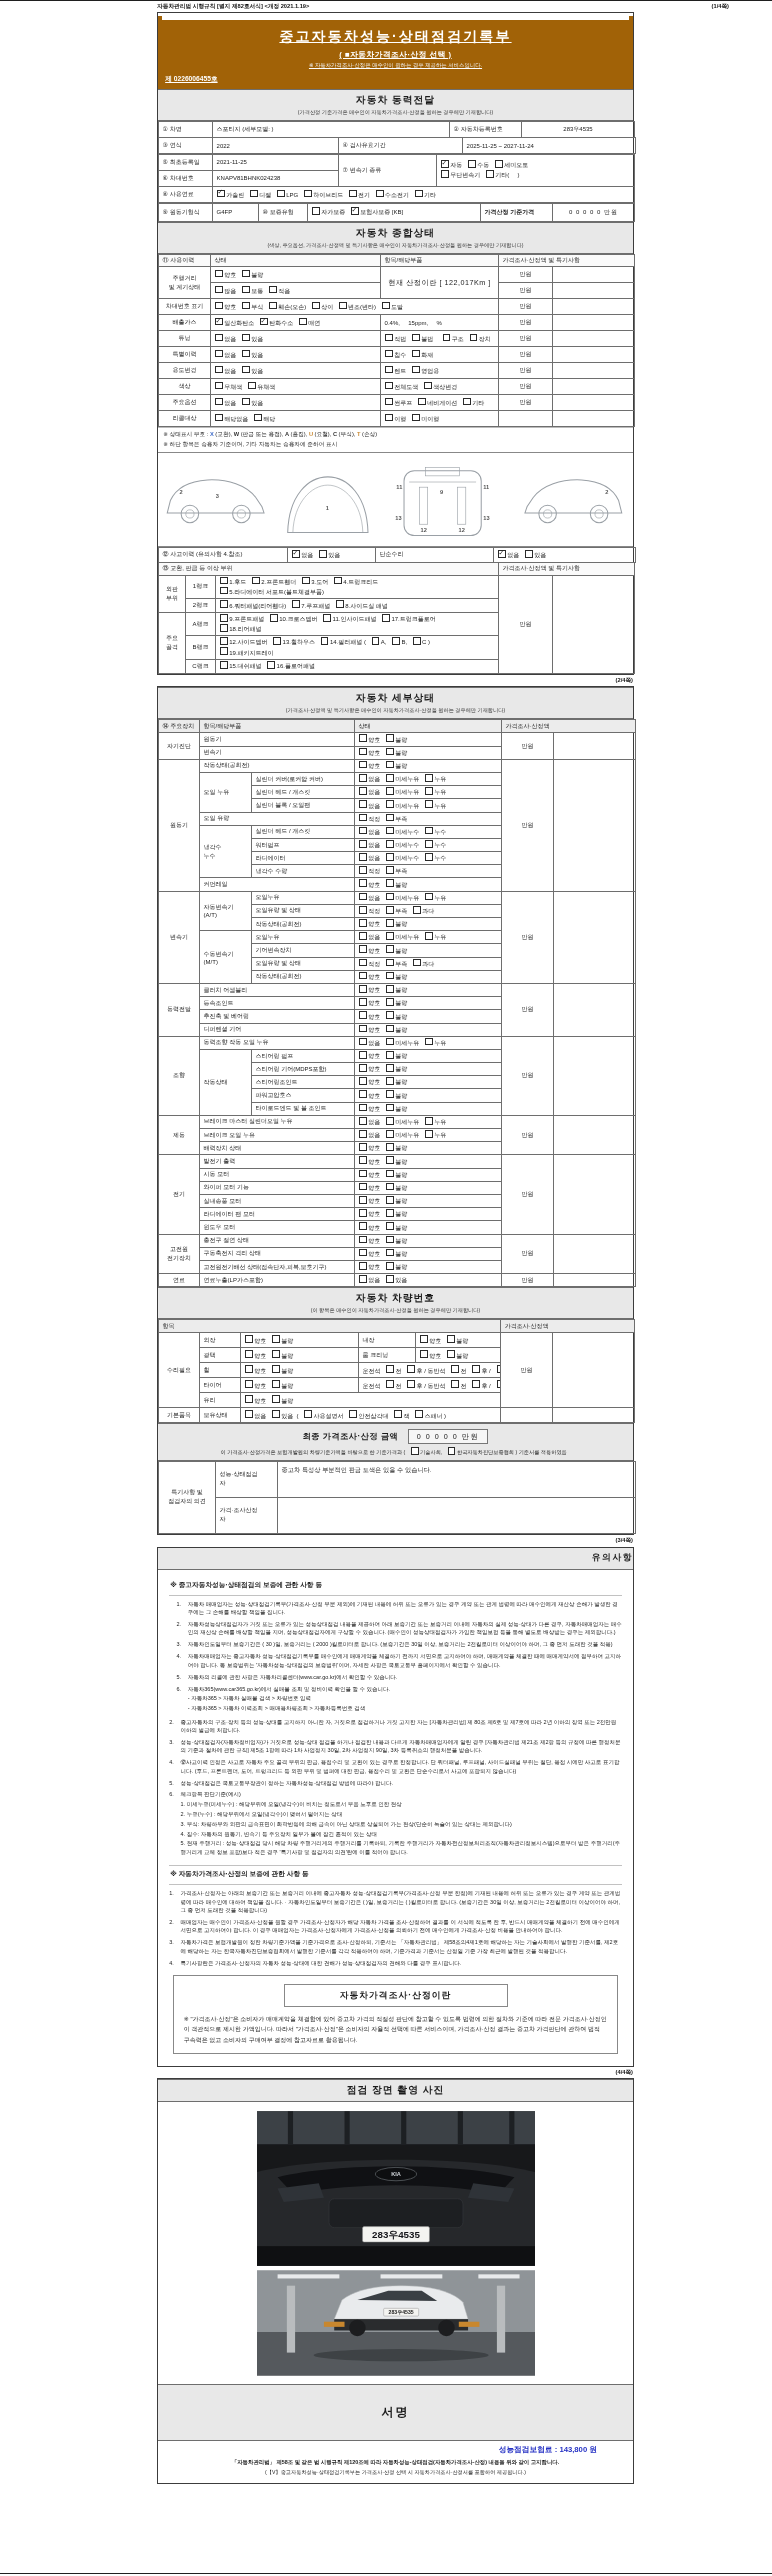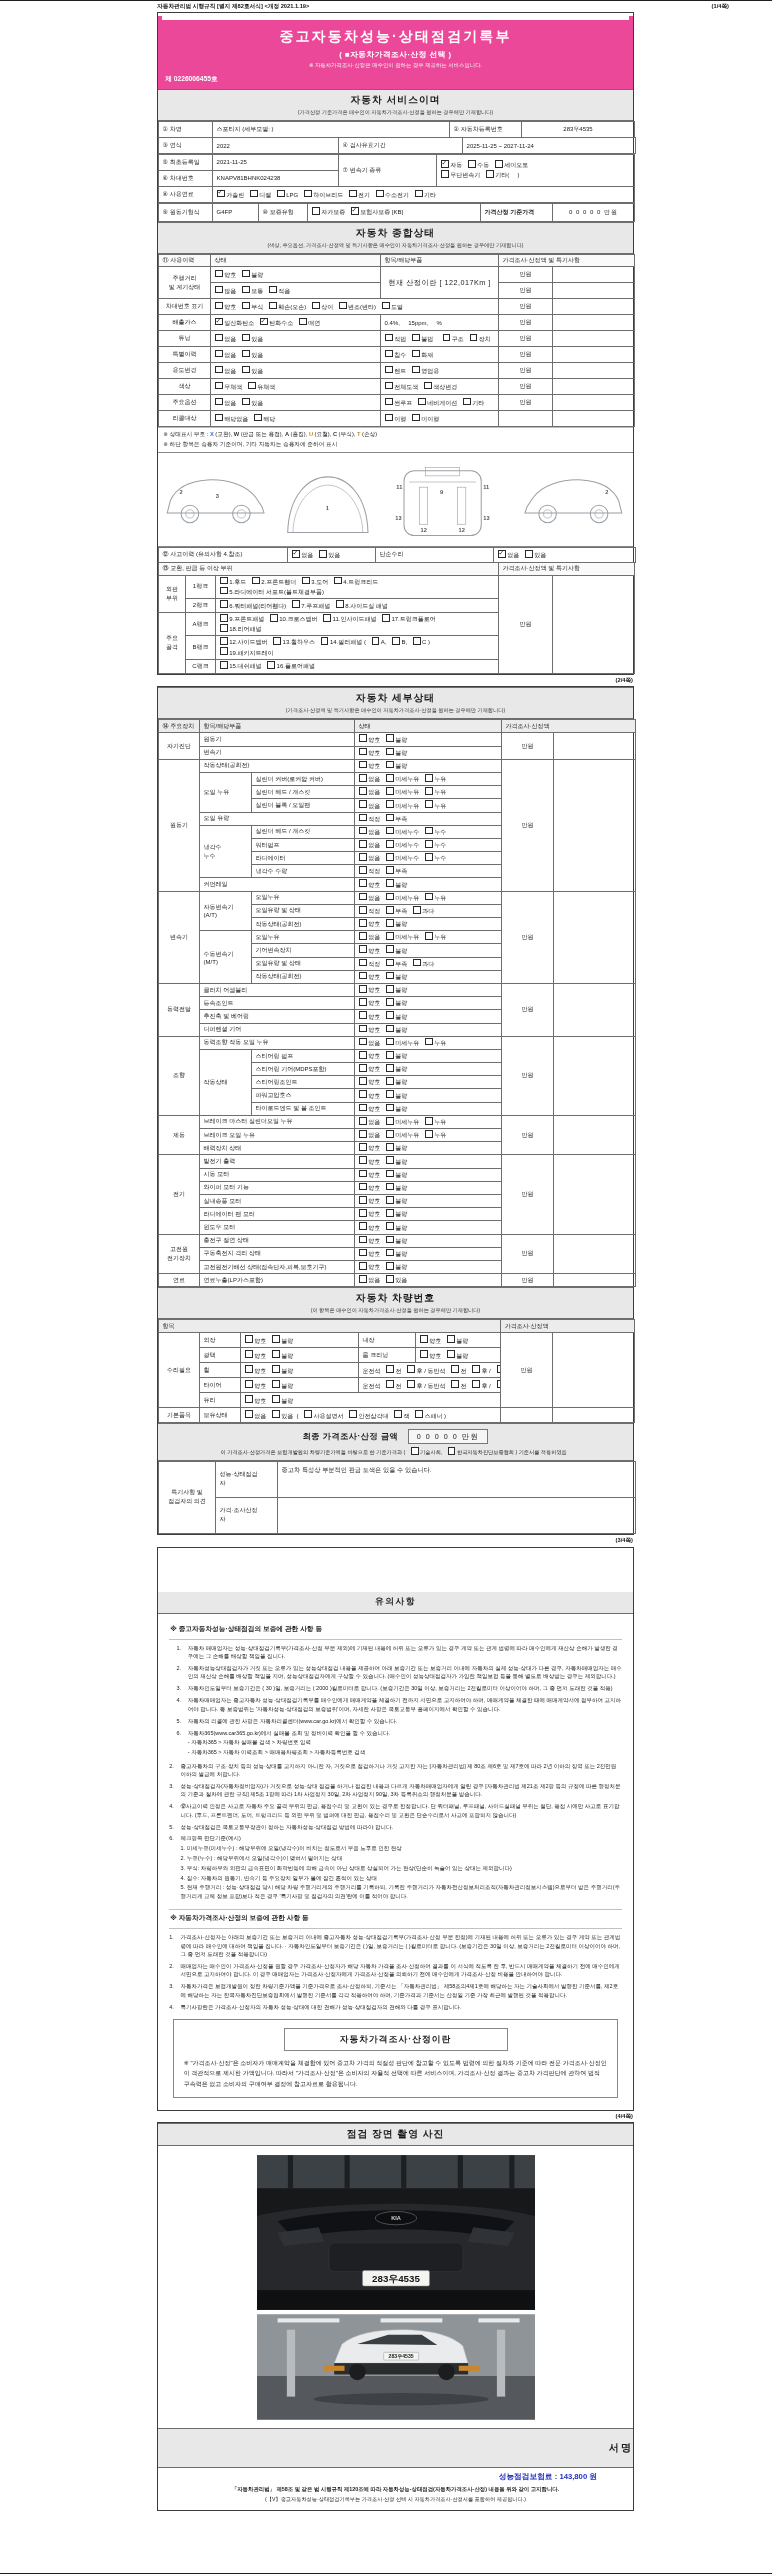--- a/index.html
+++ b/index.html
@@ -6,21 +6,21 @@
   body{width:773px;height:2576px;position:relative;overflow:hidden;
        font-family:"Liberation Sans","DejaVu Sans",sans-serif;color:#1b1b1b;}
   .edge-top{position:absolute;top:0;left:0;width:100%;height:1px;background:#1f1f1f;}
   .edge-bottom{position:absolute;top:2573px;left:0;width:100%;height:1px;background:#1f1f1f;}
   .page-head{position:absolute;top:3.1px;left:157px;right:44px;display:flex;justify-content:space-between;
              font-size:5.7px;font-weight:bold;color:#111;}
   .content{position:absolute;top:12.4px;left:157px;width:477px;}
   .pagebox{border:1.5px solid #3c3c3c;background:#fff;box-sizing:border-box;}
   .marker{ text-align:right;font-size:5.7px;font-weight:bold;padding:2.1px 1px 1.5px;color:#111;}
   
-  .band{background:#ec4899;color:#fff;padding:0 0 5.2px;}
+  .band{background:#a16207;color:#fff;padding:0 0 5.2px;text-decoration:underline;}
   .band .stripe{height:3.6px;background:#fff;margin:3.1px 3.6px 0;}
   .band-title{text-align:center;font-size:14px;font-weight:bold;letter-spacing:2.1px;margin-top:8.2px;}
   .band-sub{text-align:center;font-size:7.7px;font-weight:bold;margin-top:3.6px;letter-spacing:0.5px;}
   .band-note{text-align:center;font-size:5.4px;margin-top:2.6px;color:#f0f0f0;}
   .band-docno{font-size:6.7px;font-weight:bold;margin:5.2px 0 0 7.2px;text-align:left;}
   
   .sechead{background:#e8e8e8;border-top:0.5px solid #6e6e6e;border-bottom:0.5px solid #6e6e6e;
            text-align:center;padding:4.1px 0 3.6px;}
   .sec-title{font-size:9.8px;font-weight:bold;letter-spacing:1px;}
   .sec-sub{font-size:5.2px;color:#333;margin-top:2.1px;}
@@ -46,40 +46,40 @@
   .note2-line{border-top:none;padding-top:0;padding-bottom:3.1px;}
   .diagram-wrap{border-top:0.5px solid #888;border-bottom:0.5px solid #888;padding:2.1px 0;}
   
   .finalband{background:#e8e8e8;border-top:0.5px solid #6e6e6e;border-bottom:0.5px solid #6e6e6e;
              text-align:center;padding:4.6px 0 3.6px;}
   .finalband .row1{display:flex;justify-content:center;align-items:center;gap:9.3px;}
   .final-label{font-size:8.2px;font-weight:bold;letter-spacing:0.5px;}
   .final-amount{border:0.5px solid #777;background:#f6f6f6;padding:1.5px 8.2px;font-size:7.2px;letter-spacing:1.5px;}
   .final-note{font-size:5.2px;margin-top:3.1px;color:#222;}
   
-  .notice-bar{background:#e8e8e8;border-bottom:0.5px solid #6e6e6e;text-align:center;
-              font-size:8.8px;font-weight:bold;letter-spacing:1.5px;padding:4.6px 0;margin-top:44px;}
+  .notice-bar{background:#e8e8e8;border-bottom:0.5px solid #6e6e6e;text-align:right;
+              font-size:8.8px;font-weight:bold;letter-spacing:1.5px;padding:4.6px 0;}
   .notice-body{padding:6.2px 11.3px 8.2px;}
   .nsec-title{font-size:6.7px;font-weight:bold;padding:4.6px 1px 5.2px;border-bottom:0.5px solid #c2c2c2;margin-bottom:4.1px;}
   .nsec-title.mid{border-top:0.5px solid #c2c2c2;margin-top:7.2px;}
   .nitem{display:flex;font-size:5.5px;line-height:1.52;margin:3.6px 0;white-space:normal;}
   .nitem .nno{width:11.3px;flex:none;text-align:left;}
   .nitem.indent{margin-left:7.2px;}
   .nitem .ntext{white-space:normal;}
   .nsub{font-size:5.5px;line-height:1.5;margin:1.5px 0 1.5px 19.6px;white-space:normal;}
   
   .appraisal{border:0.5px solid #888;margin:8.2px 4.1px 3.1px;padding:8.2px 9.3px 8.2px;}
   .appraisal-title{width:222px;margin:0 auto;border:0.5px solid #888;text-align:center;
                    font-size:8.8px;font-weight:bold;padding:4.1px 0;letter-spacing:1px;}
   .appraisal-body{font-size:6px;line-height:1.75;margin-top:7.2px;white-space:normal;}
   
   .photos{text-align:center;padding:5.2px 0 0;}
   .photo-frame{display:block;margin:4.1px auto 0;}
   .signbar{background:#e8e8e8;border-top:0.5px solid #6e6e6e;border-bottom:0.5px solid #6e6e6e;
-           text-align:right;font-size:10px;font-weight:bold;letter-spacing:2.1px;padding:12px 0;margin-top:7.2px;}
+           text-align:center;font-size:12px;font-weight:bold;letter-spacing:2.1px;padding:19px 0;margin-top:7.2px;}
   .fee-line{text-align:right;padding:4.6px 36px 1px 0;font-size:7.7px;font-weight:bold;color:#2531c4;}
   .sign-lines{padding:3.1px 0 7.2px;text-align:center;}
   .sign-l1{font-size:5.4px;font-weight:bold;}
   .sign-l2{font-size:5.2px;margin-top:2.6px;color:#222;}
   .dn{font-size:11px;fill:#555;font-weight:bold;}
   svg .outline{fill:none;stroke:#9aa0a6;stroke-width:2;}
   svg .thin{fill:none;stroke:#9aa0a6;stroke-width:1.2;}
 </style>
 </head>
 <body>
@@ -96,21 +96,21 @@
   <div class="pagebox">
     <div class="band">
       <div class="stripe"></div>
       <div class="band-title">중고자동차성능·상태점검기록부</div>
       <div class="band-sub">( ■자동차가격조사·산정 선택 )</div>
       <div class="band-note">※ 자동차가격조사·산정은 매수인이 원하는 경우 제공하는 서비스입니다.</div>
       <div class="band-docno">제 0226006455호</div>
     </div>
 
     <div class="sechead">
-      <div class="sec-title">자동차 서비스이며</div>
+      <div class="sec-title">자동차 동력전달</div>
       <div class="sec-sub">(가격산정 기준가격은 매수인이 자동차가격조사·산정을 원하는 경우에만 기재합니다)</div>
     </div>
     <div id="basic-table">
         <table>
           <colgroup>
             <col style="width:54px">
             <col style="width:237px">
             <col style="width:72px">
             <col style="width:113px">
           </colgroup>

